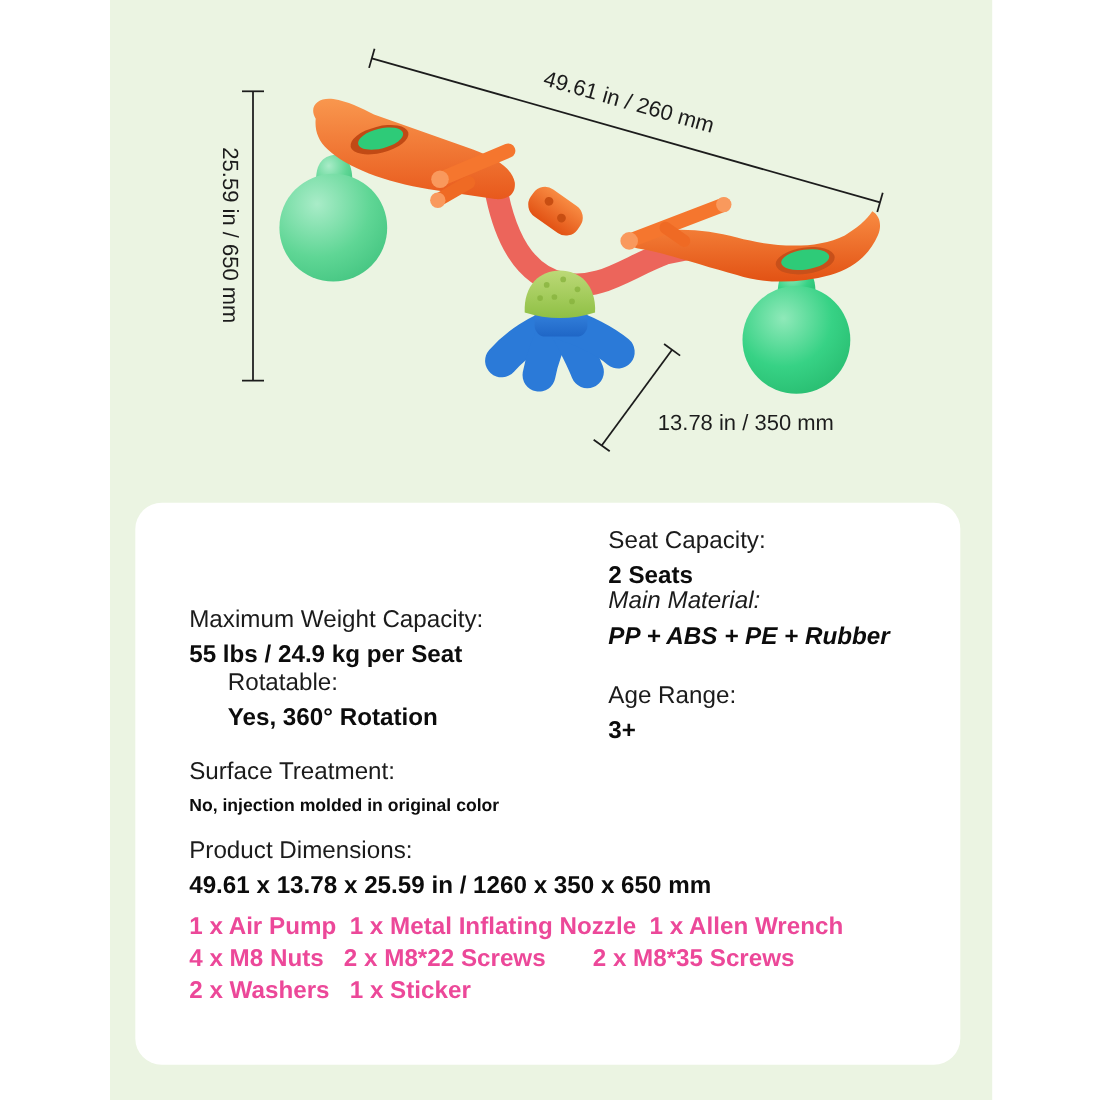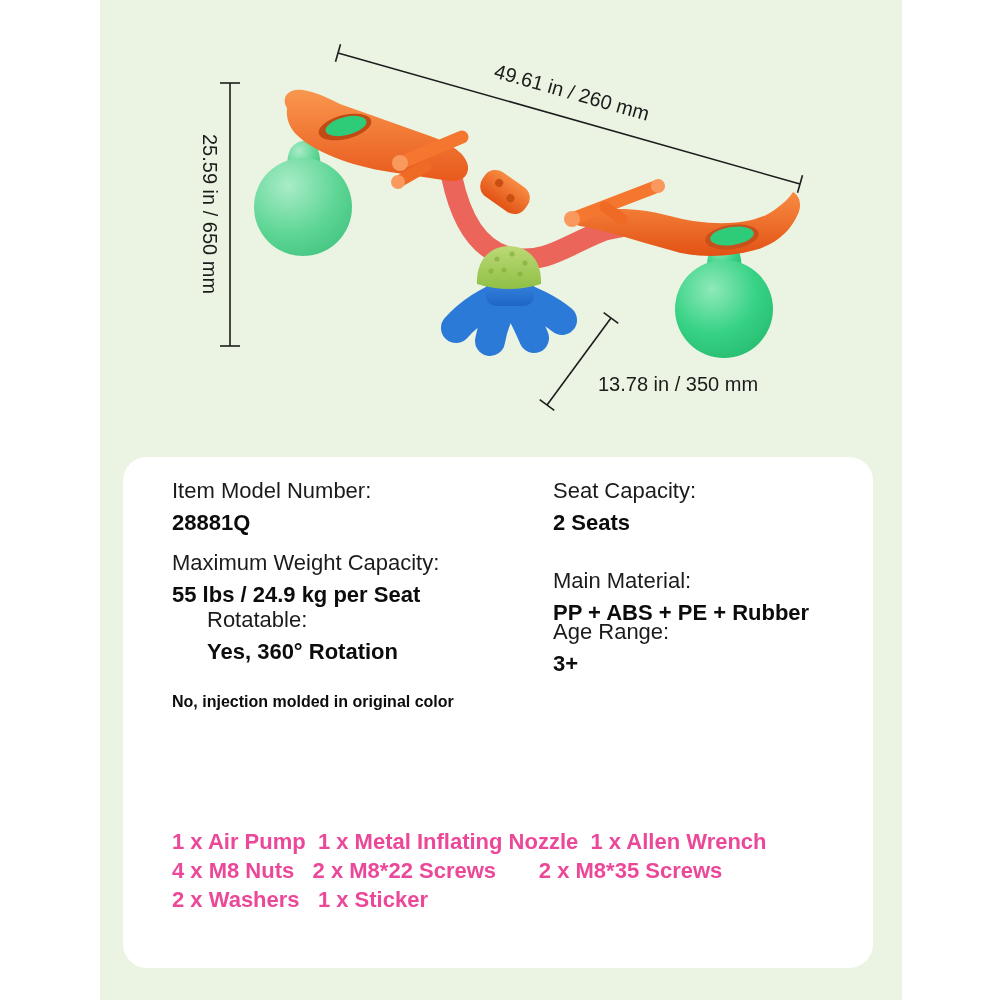--- a/index.html
+++ b/index.html
@@ -162,51 +162,52 @@
   <g>
     <line x1="472" y1="219" x2="558" y2="186" stroke="#f5762e" stroke-width="13" stroke-linecap="round"></line>
     <circle cx="472" cy="219" r="8" fill="#f9995d"></circle>
     <line x1="505" y1="207" x2="522" y2="219" stroke="#ef6a24" stroke-width="11" stroke-linecap="round"></line>
     <circle cx="558" cy="186" r="7" fill="#f9995d"></circle>
   </g>
 </svg>
 
 <div class="spec-card">
 
-  <div class="cell" style="left:49px;top:18px;">
-    <div class="spec-label">Item Model Number:</div>
-    <div class="spec-value">28881Q</div>
-  </div>
   <div class="cell" style="left:430px;top:18px;">
     <div class="spec-label">Seat Capacity:</div>
     <div class="spec-value">2 Seats</div>
   </div>
 
   <div class="cell" style="left:49px;top:90px;">
     <div class="spec-label">Maximum Weight Capacity:</div>
     <div class="spec-value">55 lbs / 24.9 kg per Seat</div>
   </div>
-  <div class="cell" style="left:430px;top:108px;">
+  <div class="cell" style="left:430px;top:73px;font-style:italic;">
     <div class="spec-label">Main Material:</div>
     <div class="spec-value">PP + ABS + PE + Rubber</div>
   </div>
 
   <div class="cell" style="left:49px;top:147px;margin-left:35px;">
     <div class="spec-label">Rotatable:</div>
     <div class="spec-value">Yes, 360° Rotation</div>
   </div>
   <div class="cell" style="left:430px;top:159px;">
     <div class="spec-label">Age Range:</div>
     <div class="spec-value">3+</div>
   </div>
 
   <div class="cell" style="left:49px;top:228px;">
+    <div class="spec-label">Surface Treatment:</div>
     <div class="spec-value small">No, injection molded in original color</div>
   </div>
 
+  <div class="cell" style="left:49px;top:300px;">
+    <div class="spec-label">Product Dimensions:</div>
+    <div class="spec-value">49.61 x 13.78 x 25.59 in / 1260 x 350 x 650 mm</div>
+  </div>
 
   <div class="cell" style="left:49px;top:370px;">
     <div class="acc-line">1 x Air Pump  1 x Metal Inflating Nozzle  1 x Allen Wrench</div>
     <div class="acc-line">4 x M8 Nuts   2 x M8*22 Screws       2 x M8*35 Screws</div>
     <div class="acc-line">2 x Washers   1 x Sticker</div>
   </div>
 
 </div>
 
 </body></html>

